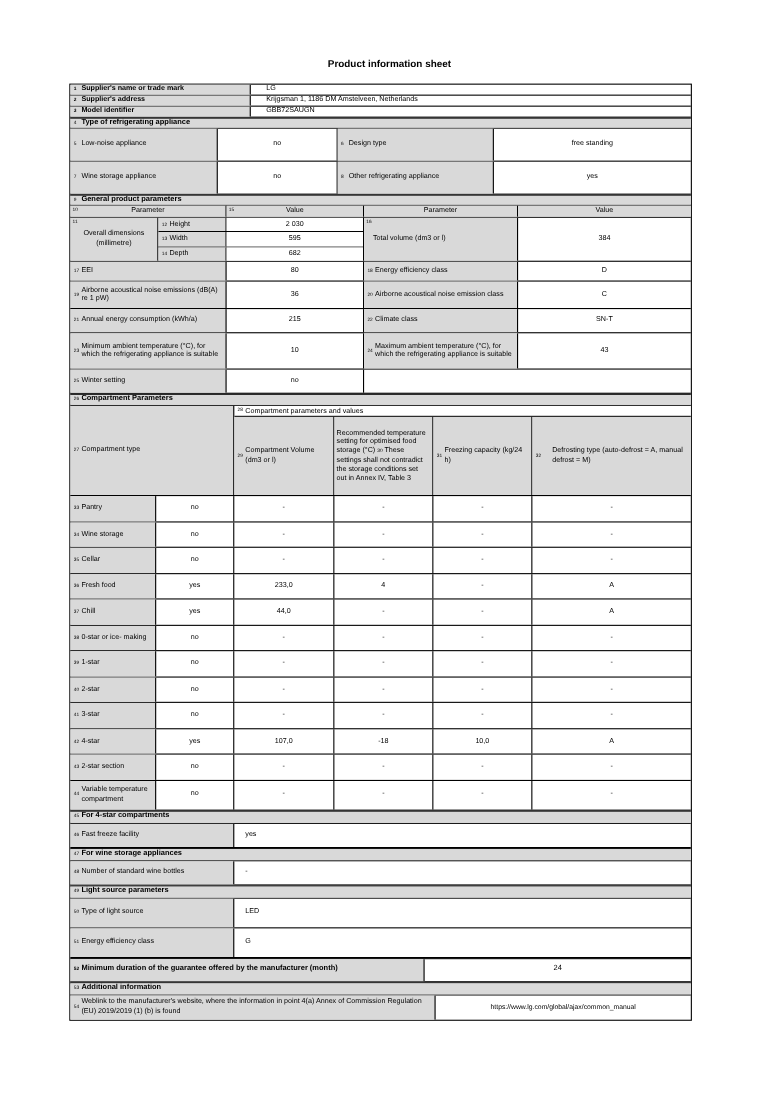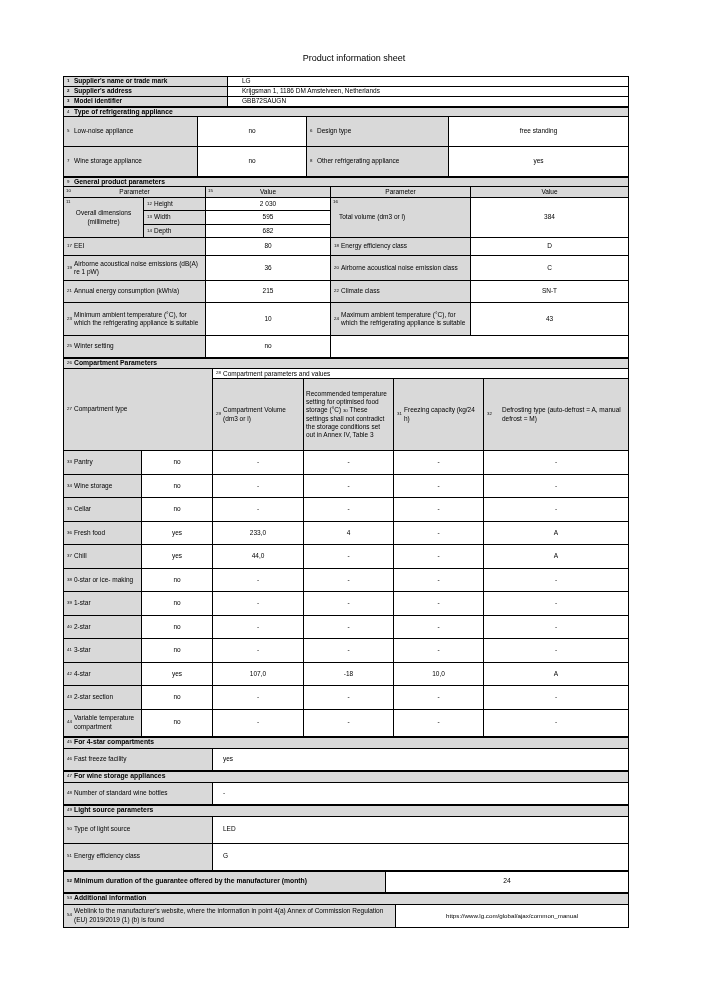--- a/index.html
+++ b/index.html
@@ -1,19 +1,19 @@
 <!DOCTYPE html>
 <html><head>
 <meta charset="utf-8">
 <style>
   *{margin:0;padding:0;box-sizing:border-box}
   html,body{background:#ffffff}
   body{width:708px;height:1000px;font-family:"Liberation Sans",sans-serif;color:#000}
   .page{position:relative;width:708px;height:1000px;background:#fff;overflow:hidden}
-  .title{position:absolute;top:53px;left:0;width:100%;text-align:center;font-size:9px;font-weight:normal}
+  .title{position:absolute;top:53px;left:0;width:100%;text-align:center;font-size:9px;font-weight:bold}
   .tbl{position:absolute;left:63px;top:76px;width:566px;border:1.5px solid #000}
   .row{display:flex;border-bottom:1px solid #000;align-items:stretch}
   .tbl>.row:last-child{border-bottom:none}
   .cell{border-right:1px solid #000;font-size:6.5px;line-height:1.25;display:flex;align-items:center;position:relative;overflow:hidden}
   .row>.cell:last-child{border-right:none}
   .g{background:#d9d9d9}
   .b{font-weight:bold}
   .fx{flex:1}
   .lbl{justify-content:flex-start;text-align:left;padding:1px 3px 1px 2px}
   .ctr{justify-content:center;text-align:center;padding:1px 2px}

